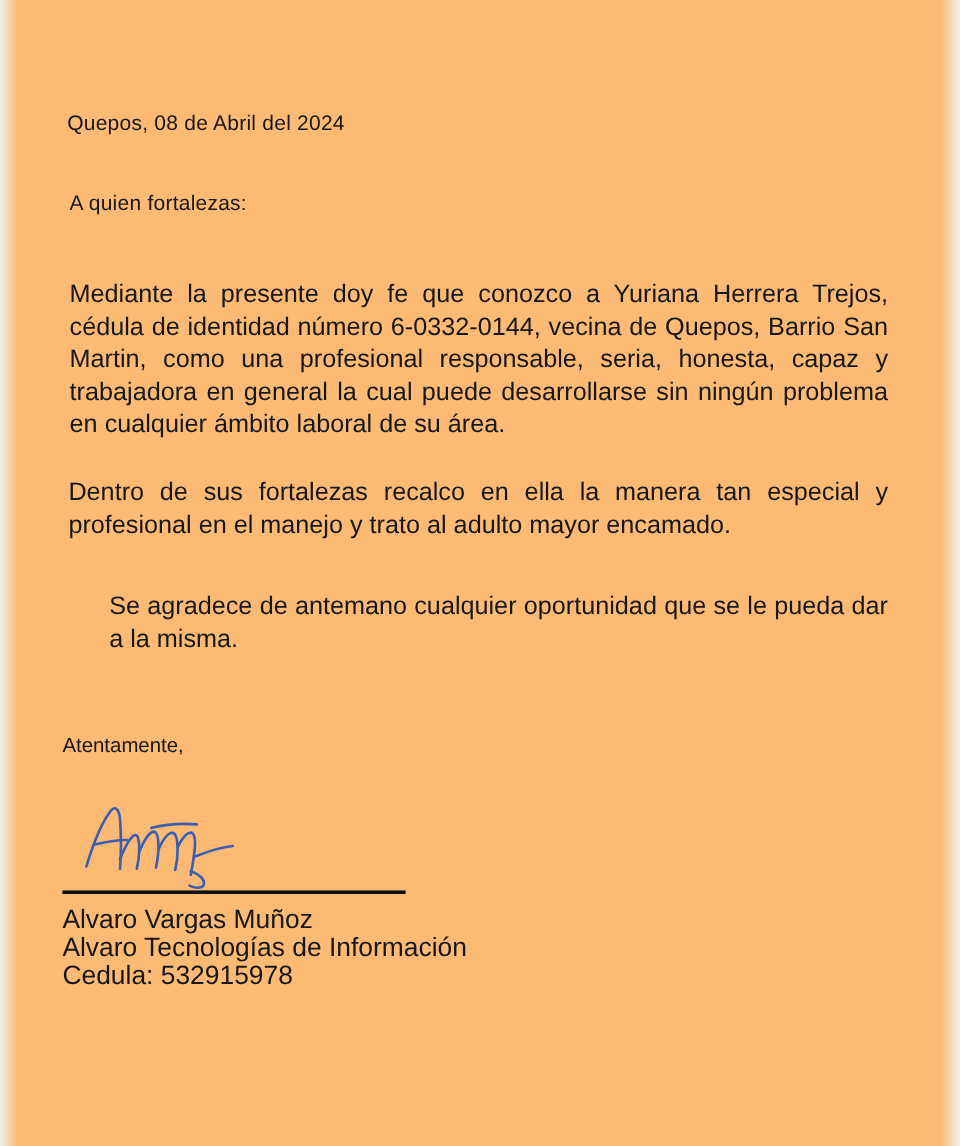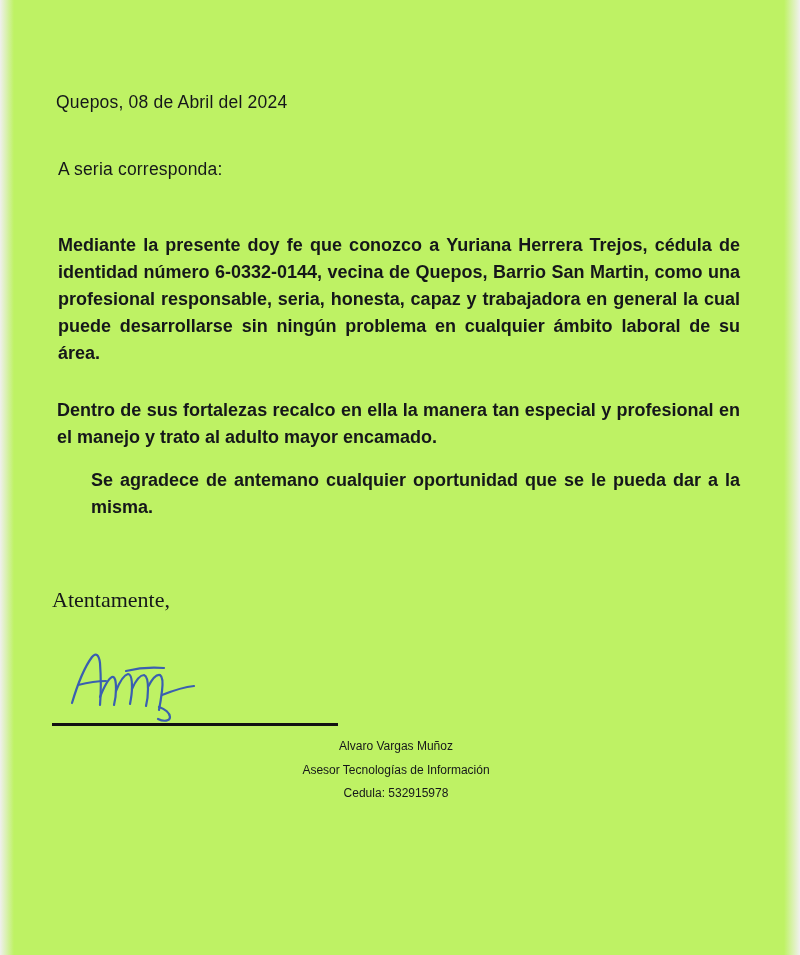--- a/index.html
+++ b/index.html
@@ -12,21 +12,21 @@
     height: 955px;
     position: relative;
     font-family: "Liberation Sans", sans-serif;
     color: #1a1a1a;
     overflow: hidden;
   }
 
   .page {
     position: absolute;
     inset: 0;
-    background: #bef264;
+    background: #fdba74;
   }
 
   
   .page::before {
     content: "";
     position: absolute;
     top: 0; left: 0; bottom: 0;
     width: 14px;
     background: linear-gradient(to right, #f0f0ee, rgba(255,255,255,0));
     pointer-events: none;
@@ -57,47 +57,45 @@
 
   .salutation {
     font-size: 17.5px;
     letter-spacing: 0.2px;
     color: #15171a;
     margin-bottom: 52px;
     padding-left: 6px;
   }
 
   .para {
-    font-size: 18px;
+    font-size: 21px;
     line-height: 27px;
     color: #15171a;
     text-align: justify;
     margin: 0 0 26px 0;
     padding-left: 4px;
-    font-weight: bold;
   }
   .para.first {
     padding-left: 6px;
     margin-bottom: 30px;
   }
   .para.second {
-    margin-bottom: 16px;
+    margin-bottom: 41px;
     padding-left: 5px;
   }
   .para.third {
     padding-left: 5px;
     margin-left: 34px;
   }
 
   .closing {
-    font-size: 22px;
+    font-size: 17px;
     color: #15171a;
     margin-top: 66px;
     padding-left: 0px;
-    font-family: Liberation Serif, serif;
   }
 
   .signature-block {
     margin-top: 34px;
     padding-left: 0px;
     position: relative;
   }
 
   .signature-mark {
     height: 78px;
@@ -116,35 +114,34 @@
     height: 3px;
     background: #111;
     margin-top: -2px;
     margin-bottom: 9px;
   }
 
   .sig-name,
   .sig-role,
   .sig-cedula,
   .sig-phone {
-    font-size: 12px;
+    font-size: 22px;
     line-height: 23.5px;
     color: #15171a;
-    text-align: center;
   }
 </style>
 </head>
 <body>
 
 <div class="page">
   <div class="doc-body">
 
     <div class="date-line">Quepos, 08 de Abril del 2024</div>
 
-    <div class="salutation">A seria corresponda:</div>
+    <div class="salutation">A quien fortalezas:</div>
 
     <p class="para first">Mediante la presente doy fe que conozco a Yuriana Herrera Trejos, cédula de identidad número 6-0332-0144, vecina de Quepos, Barrio San Martin, como una profesional responsable, seria, honesta, capaz y trabajadora en general la cual puede desarrollarse sin ningún problema en cualquier ámbito laboral de su área.</p>
 
     <p class="para second">Dentro de sus fortalezas recalco en ella la manera tan especial y profesional en el manejo y trato al adulto mayor encamado.</p>
 
     <p class="para third">Se agradece de antemano cualquier oportunidad que se le pueda dar a la misma.</p>
 
     <div class="closing">Atentamente,</div>
 
     <div class="signature-block">
@@ -161,18 +158,18 @@
             <path d="M60 24 C72 21, 86 20, 98 21"></path>
             <path d="M93 60 C99 62, 104 66, 104 70 C104 74, 98 75, 92 72"></path>
             <path d="M96 48 C106 44, 118 40, 128 39"></path>
           </g>
         </svg>
       </div>
 
       <div class="sig-rule"></div>
 
       <div class="sig-name">Alvaro Vargas Muñoz</div>
-      <div class="sig-role">Asesor Tecnologías de Información</div>
+      <div class="sig-role">Alvaro Tecnologías de Información</div>
       <div class="sig-cedula">Cedula: 532915978</div>
     </div>
 
   </div>
 </div>
 
 </body></html>

